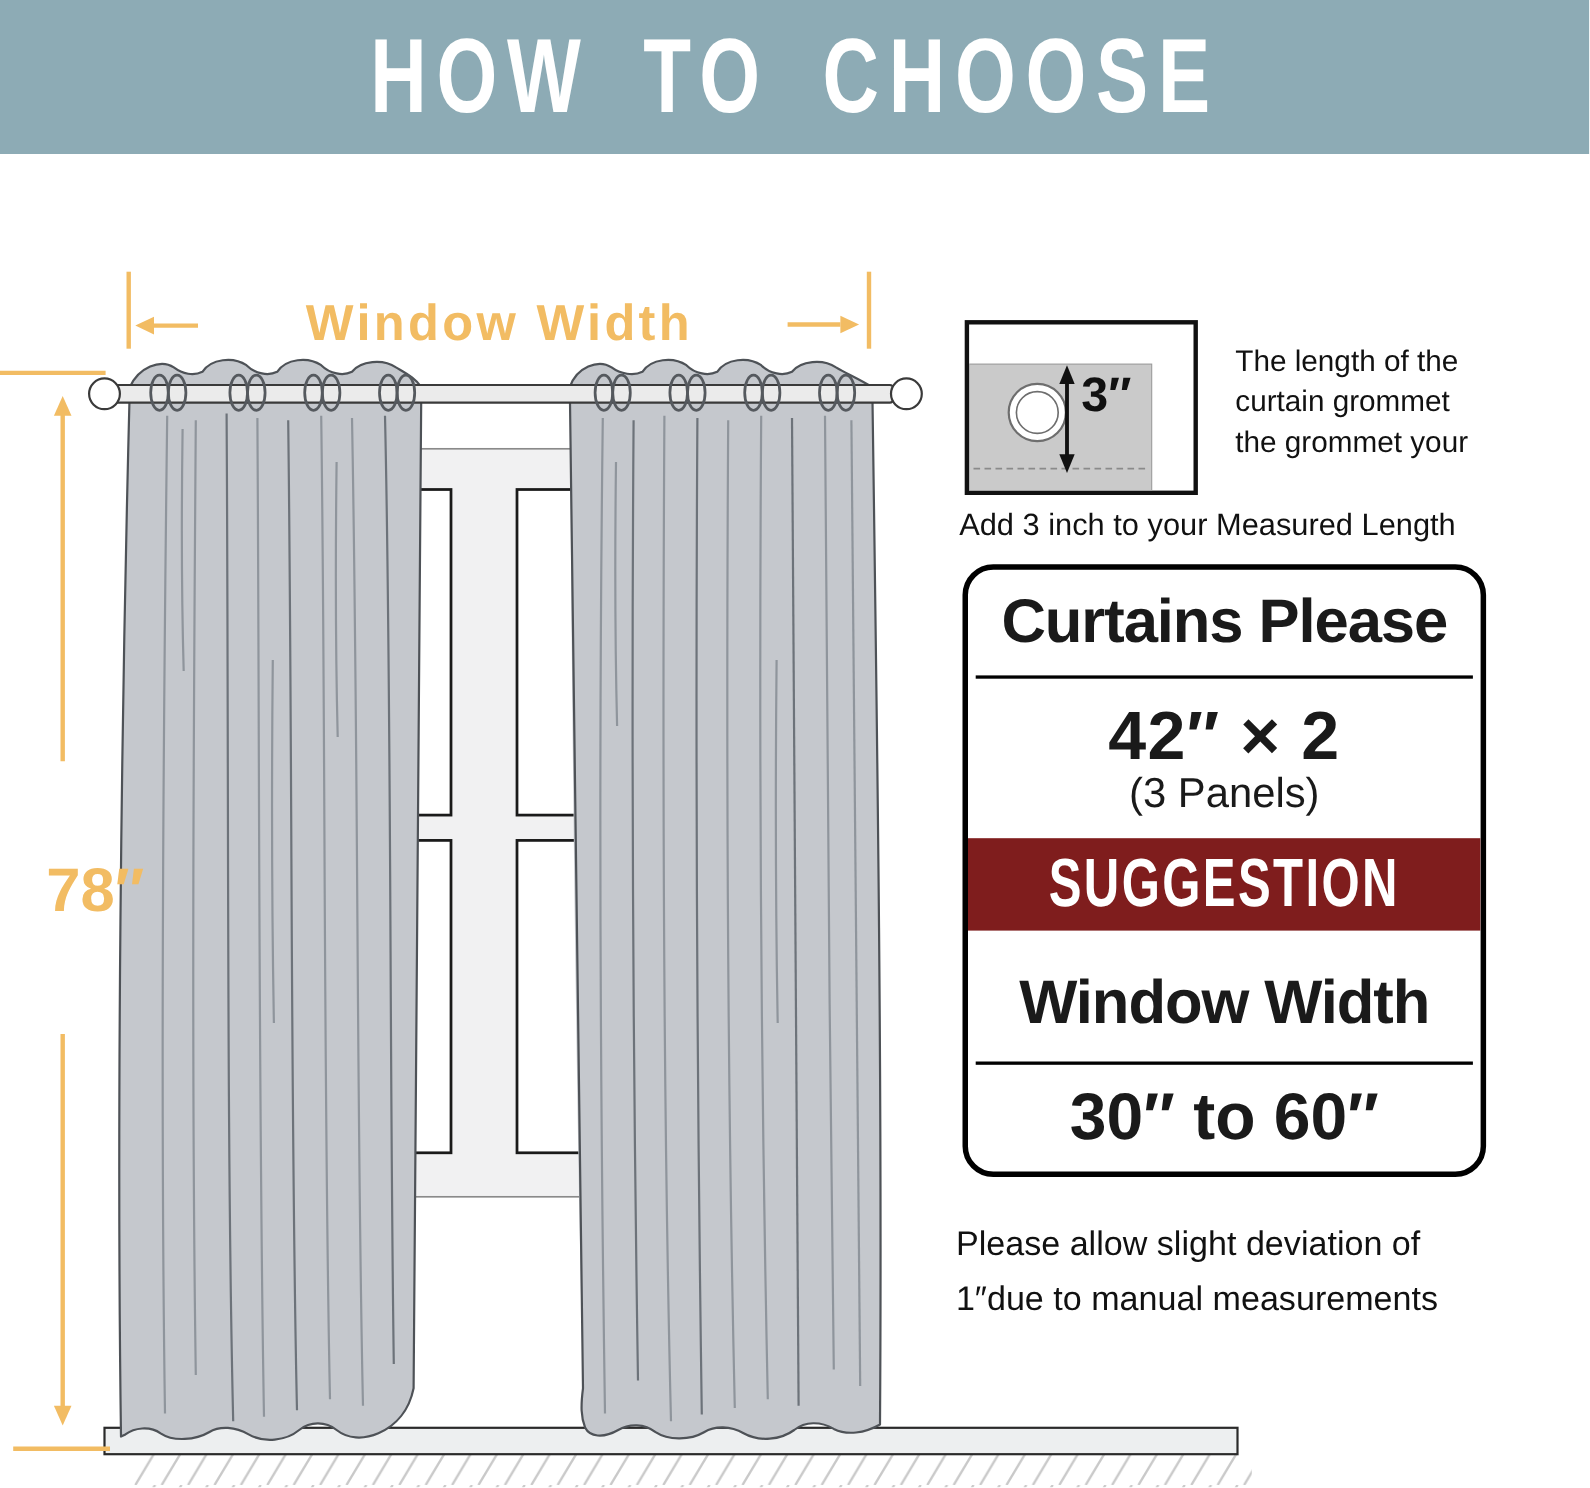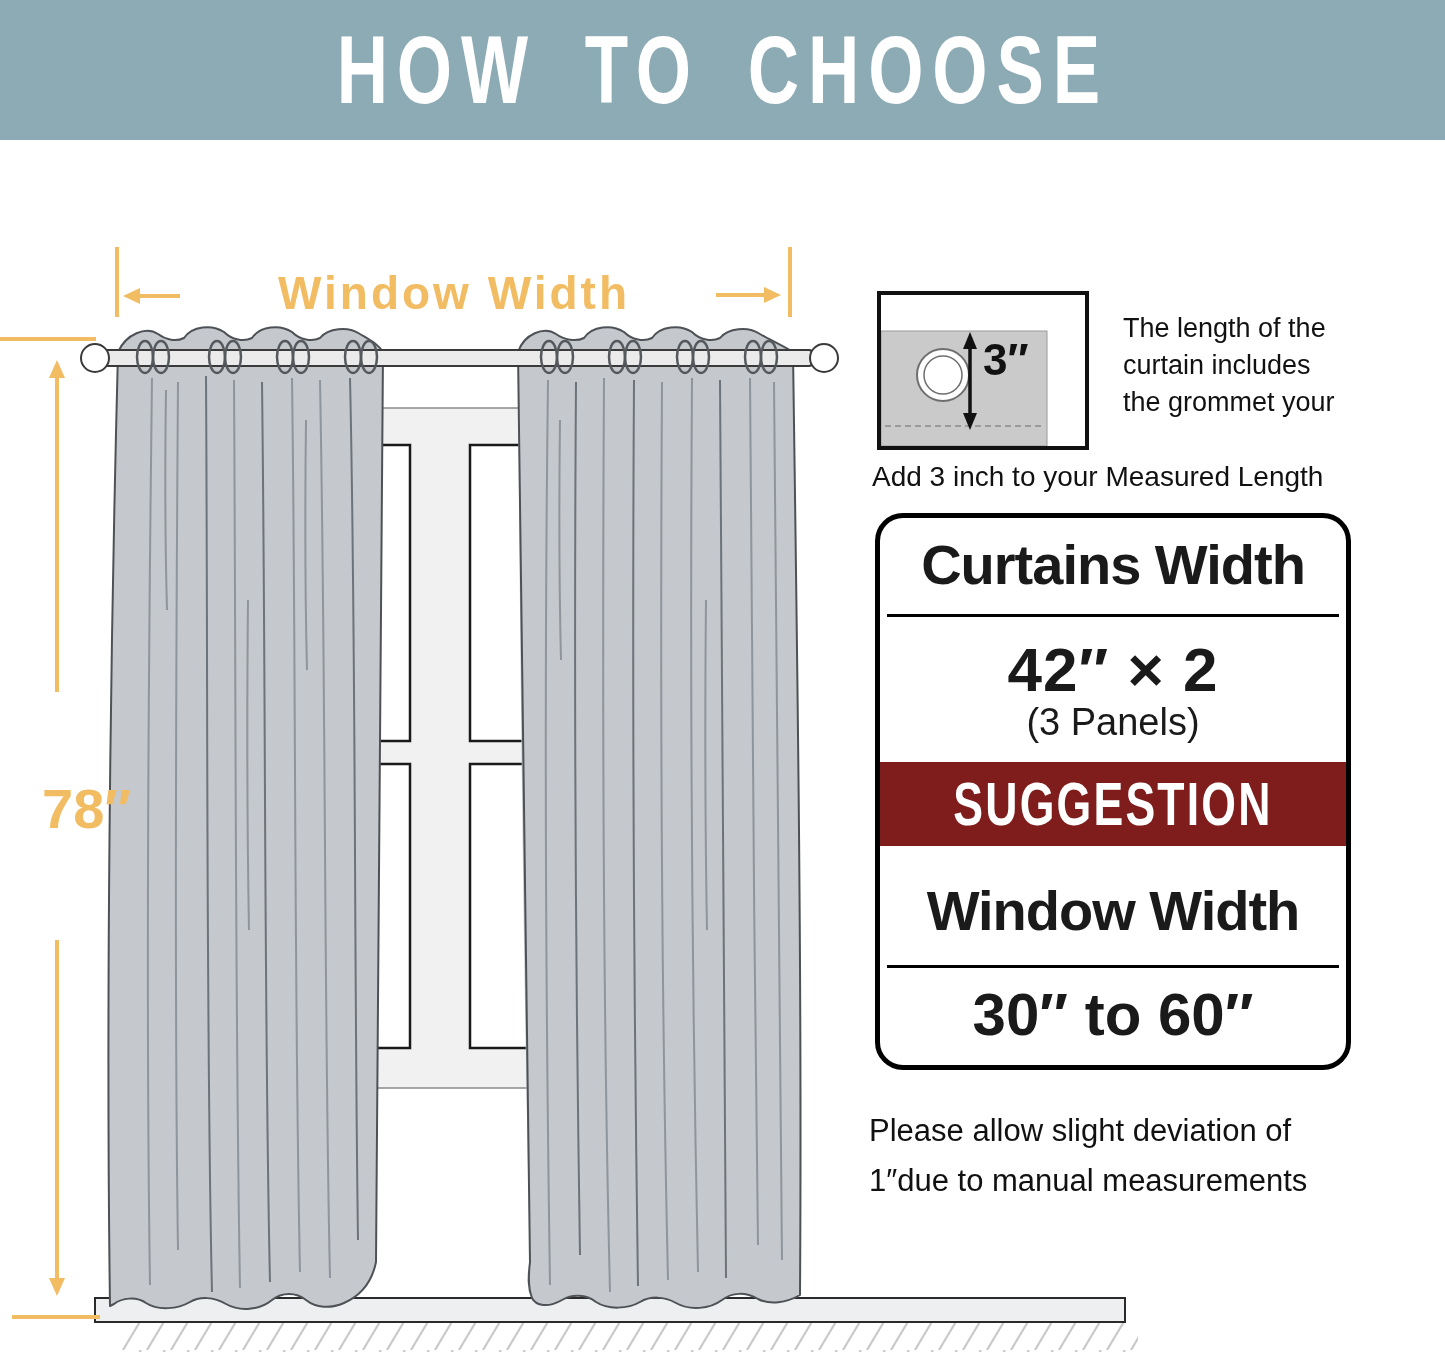--- a/index.html
+++ b/index.html
@@ -204,28 +204,28 @@
         <line x1="89" y1="50" x2="89" y2="122"></line>
         <polygon points="82,54 96,54 89,37" stroke="none"></polygon>
         <polygon points="82,118 96,118 89,135" stroke="none"></polygon>
       </g>
     </svg>
     <span class="grommet-measure">3″</span>
   </div>
 
   <div class="abs grommet-caption">
     <div>The length of the</div>
-    <div>curtain includes</div>
+    <div>curtain grommet</div>
     <div>the grommet your</div>
   </div>
 
   <div class="abs grommet-note">Add 3 inch to your Measured Length</div>
 
   <div class="abs size-box">
-    <div class="centered sb-title1">Curtains Width</div>
+    <div class="centered sb-title1">Curtains Please</div>
     <div class="sb-divider sb-div1"></div>
     <div class="centered sb-value1">42″ × 2</div>
     <div class="centered sb-sub1">(3 Panels)</div>
     <div class="sb-band">
       <span class="sb-band-text">SUGGESTION</span>
     </div>
     <div class="centered sb-title2">Window Width</div>
     <div class="sb-divider sb-div2"></div>
     <div class="centered sb-value2">30″ to 60″</div>
   </div>

